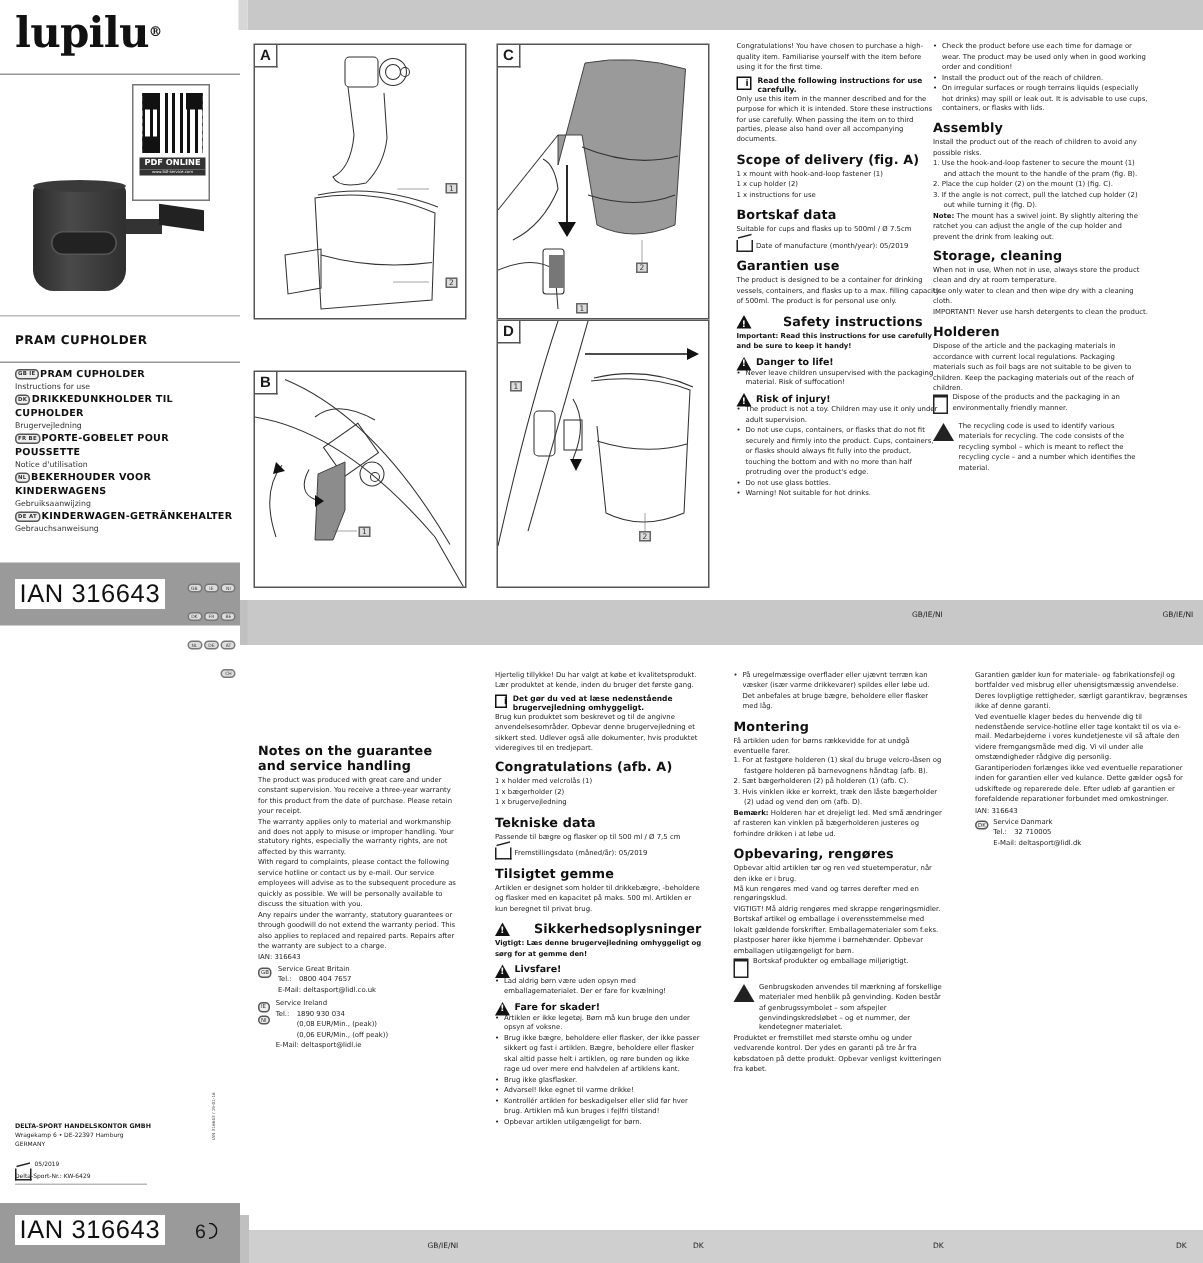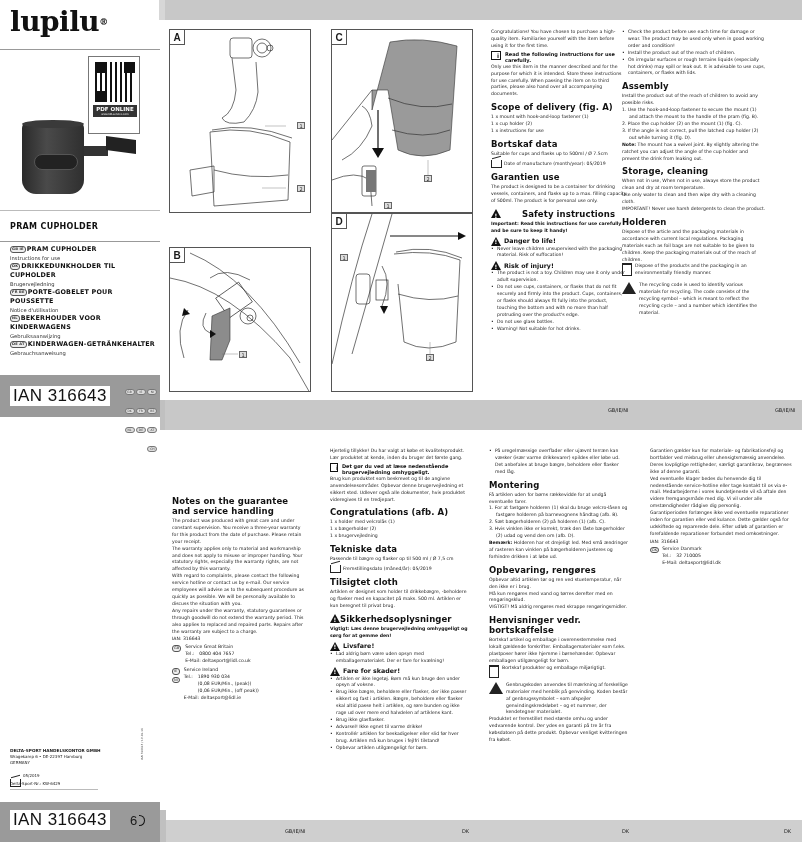--- a/index.html
+++ b/index.html
@@ -316,23 +316,23 @@
       <span>Det gør du ved at læse nedenstående brugervejledning omhyggeligt.</span>
     </div>
   <p>Brug kun produktet som beskrevet og til de angivne anvendelsesområder. Opbevar denne brugervejledning et sikkert sted. Udlever også alle dokumenter, hvis produktet videregives til en tredjepart.</p>
   <div class="h2">Congratulations (afb. A)</div>
   <p>1 x holder med velcrolås (1)</p>
   <p>1 x bægerholder (2)</p>
   <p>1 x brugervejledning</p>
   <div class="h2">Tekniske data</div>
   <p>Passende til bægre og flasker op til 500 ml / Ø 7,5 cm</p>
   <p style="margin-top:2px;"><span class="icon-factory"></span><span>Fremstillingsdato (måned/år): 05/2019</span></p>
-  <div class="h2">Tilsigtet cloth</div>
+  <div class="h2">Tilsigtet gemme</div>
   <p>Artiklen er designet som holder til drikkebægre, -beholdere og flasker med en kapacitet på maks. 500 ml. Artiklen er kun beregnet til privat brug.</p>
-  <div class="h2" style="display:flex;gap:0;align-items:flex-start;">
+  <div class="h2" style="display:flex;gap:16px;align-items:flex-start;">
       <span class="warn"></span>
       <span>Sikkerhedsoplysninger</span>
     </div>
   <p class="bold">Vigtigt: Læs denne brugervejledning omhyggeligt og sørg for at gemme den!</p>
   <div class="h3">
       <span class="warn"></span>
       <span>Livsfare!</span>
     </div>
   <ul class="b">
       <li>Lad aldrig børn være uden opsyn med emballagematerialet. Der er fare for kvælning!</li>
@@ -360,21 +360,20 @@
   <ol class="n">
     <li>1. For at fastgøre holderen (1) skal du bruge velcro-låsen og fastgøre holderen på barnevognens håndtag (afb. B).</li>
     <li>2. Sæt bægerholderen (2) på holderen (1) (afb. C).</li>
     <li>3. Hvis vinklen ikke er korrekt, træk den låste bægerholder (2) udad og vend den om (afb. D).</li>
   </ol>
   <p><span class="bold">Bemærk:</span><span> Holderen har et drejeligt led. Med små ændringer af rasteren kan vinklen på bægerholderen justeres og forhindre drikken i at løbe ud.</span></p>
   <div class="h2">Opbevaring, rengøres</div>
   <p>Opbevar altid artiklen tør og ren ved stuetemperatur, når den ikke er i brug.</p>
   <p>Må kun rengøres med vand og tørres derefter med en rengøringsklud.</p>
   <p>VIGTIGT! Må aldrig rengøres med skrappe rengøringsmidler.</p>
-  <div class="h2">Henvisninger vedr. bortskaffelse</div>
   <p>Bortskaf artikel og emballage i overensstemmelse med lokalt gældende forskrifter. Emballagematerialer som f.eks. plastposer hører ikke hjemme i børnehænder. Opbevar emballagen utilgængeligt for børn.</p>
   <div style="display:flex;gap:3px;align-items:flex-start;">
     <span style="display:inline-block;width:10px;height:13px;border:0.8px solid #222;border-top-width:2px;flex:none;"></span>
     <span>Bortskaf produkter og emballage miljørigtigt.</span>
   </div>
   <div style="display:flex;gap:3px;align-items:flex-start;margin-top:4px;">
     <span style="display:inline-block;width:0;height:0;border-left:7px solid transparent;border-right:7px solid transparent;border-bottom:12px solid #222;flex:none;"></span>
     <span>Genbrugskoden anvendes til mærkning af forskellige materialer med henblik på genvinding. Koden består af genbrugssymbolet – som afspejler genvindingskredsløbet – og et nummer, der kendetegner materialet.</span>
   </div>
   <p>Produktet er fremstillet med største omhu og under vedvarende kontrol. Der ydes en garanti på tre år fra købsdatoen på dette produkt. Opbevar venligst kvitteringen fra købet.</p>

